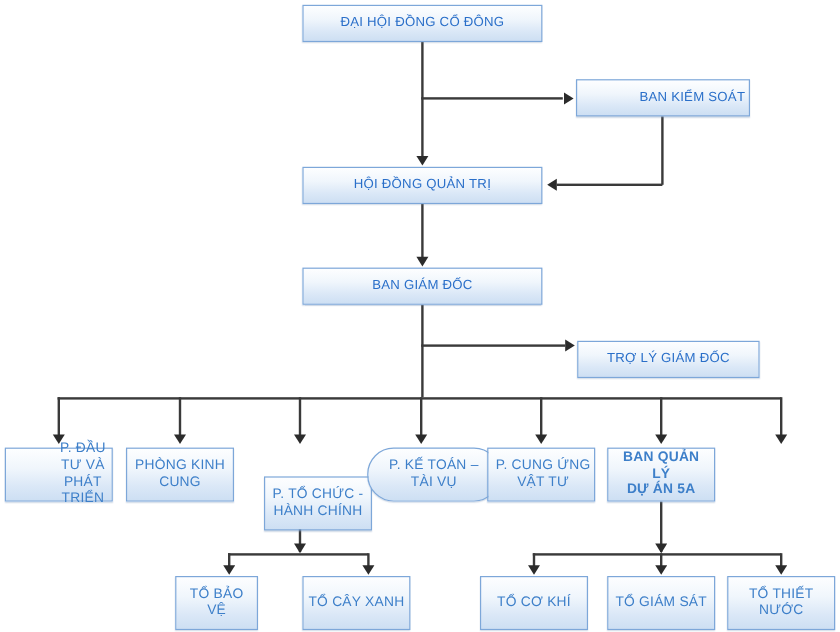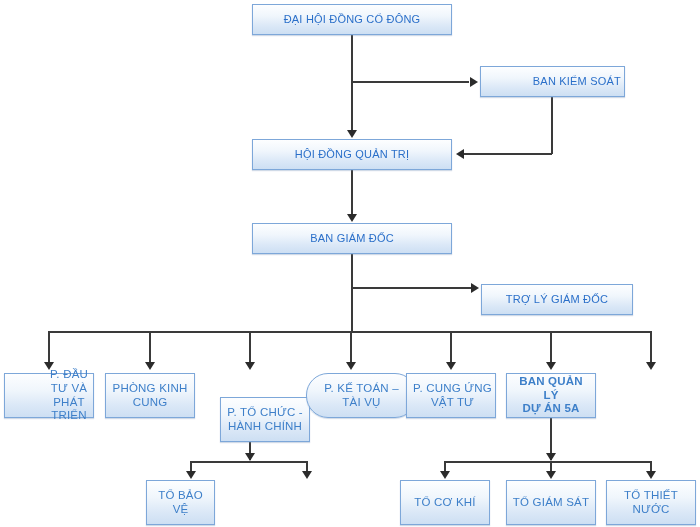--- a/index.html
+++ b/index.html
@@ -196,20 +196,23 @@
   <div class="node level-dept" style="left:506px; top:373px; width:90px; height:45px;font-weight:bold;">
     <span class="label">BAN QUẢN LÝ
 DỰ ÁN 5A</span>
   </div>
 
 
   <div class="node level-team" style="left:146px; top:480px; width:69px; height:45px;">
     <span class="label">TỔ BẢO VỆ</span>
   </div>
 
+  <div class="node level-team" style="left:252px; top:480px; width:90px; height:45px;">
+    <span class="label">TỔ CÂY XANH</span>
+  </div>
 
   <div class="node level-team" style="left:506px; top:480px; width:90px; height:45px;">
     <span class="label">TỔ GIÁM SÁT</span>
   </div>
 
   <div class="node level-team" style="left:400px; top:480px; width:90px; height:45px;">
     <span class="label">TỔ CƠ KHÍ</span>
   </div>
 
   <div class="node level-team" style="left:606px; top:480px; width:90px; height:45px;">

